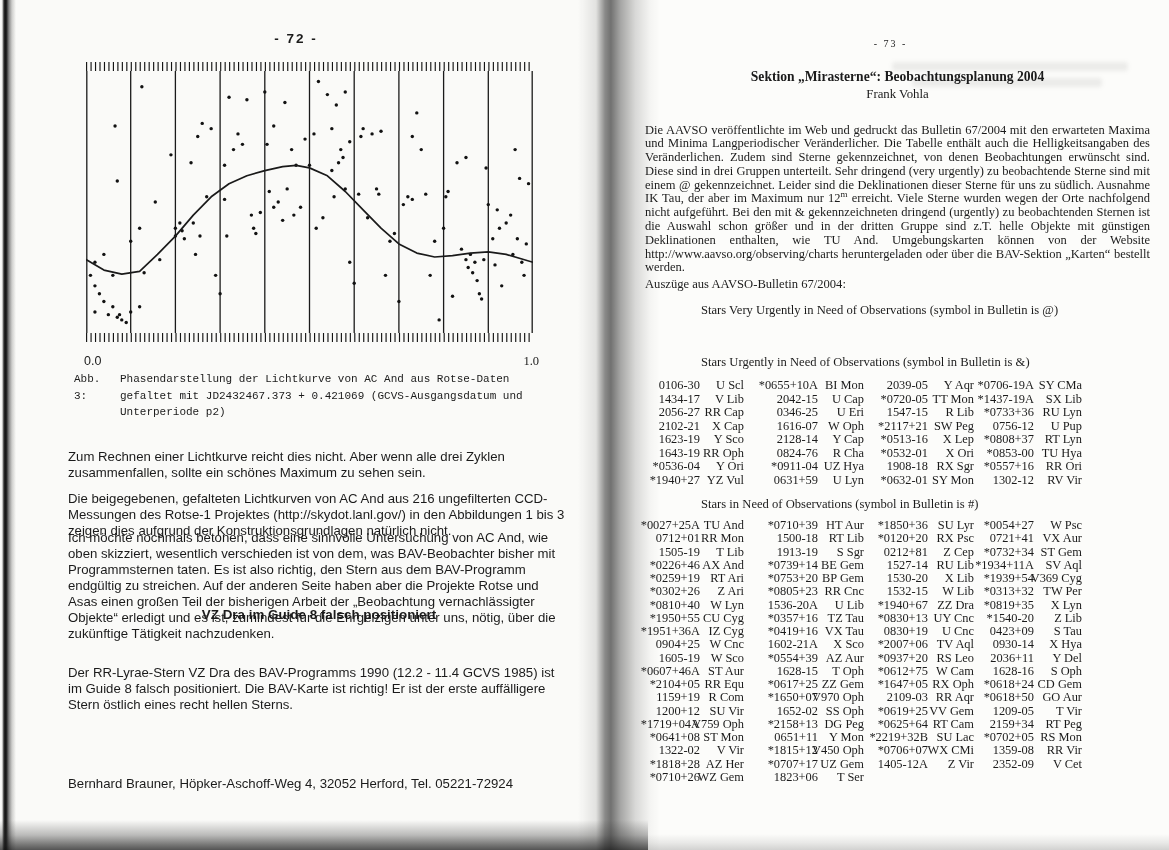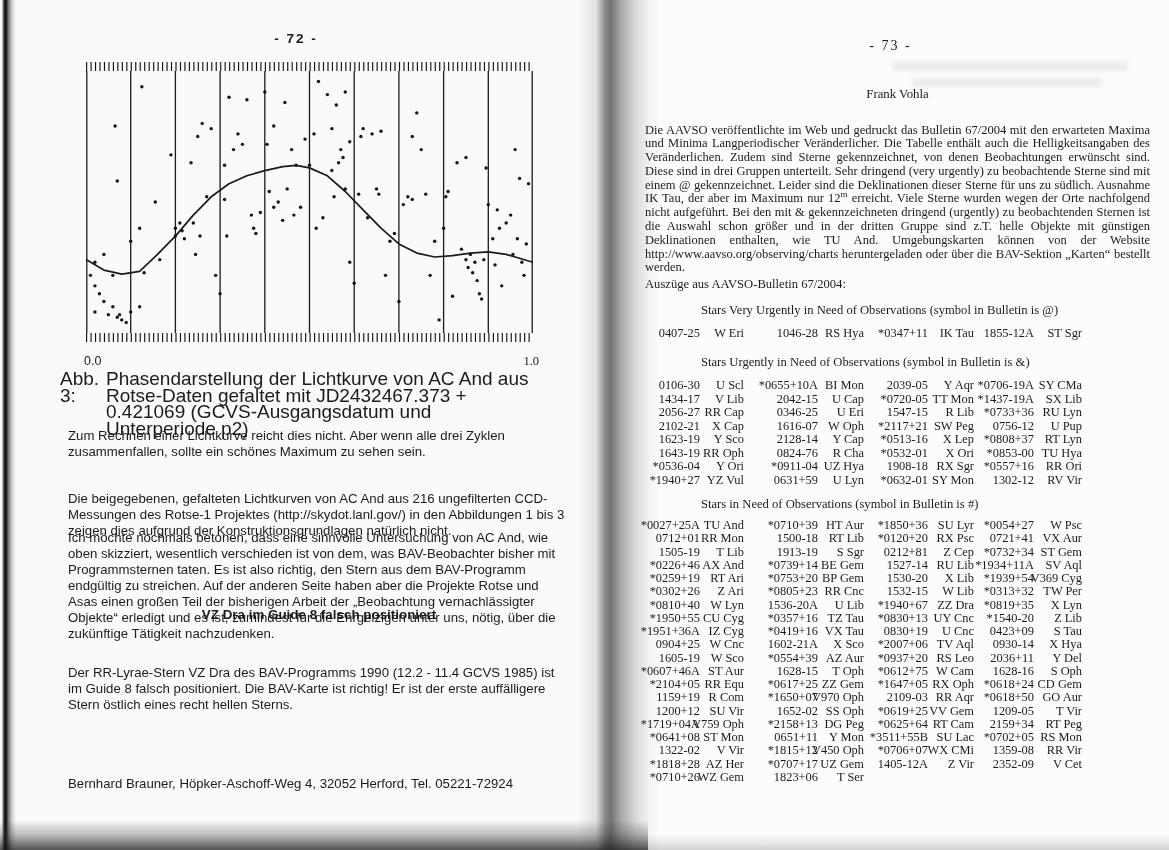--- a/index.html
+++ b/index.html
@@ -13,37 +13,37 @@
   .shadow-bottom-left{position:absolute;left:0;bottom:0;width:648px;height:30px;
     background:linear-gradient(to bottom,rgba(0,0,0,0) 0%,rgba(40,40,40,0.30) 50%,rgba(30,30,30,0.62) 85%,rgba(20,20,20,0.72) 100%);}
   .shadow-bottom-right{position:absolute;left:648px;right:0;bottom:0;height:16px;
     background:linear-gradient(to bottom,rgba(0,0,0,0) 0%,rgba(60,60,60,0.10) 55%,rgba(60,60,60,0.22) 100%);}
   .smudge{position:absolute;background:rgba(90,90,90,0.10);filter:blur(2px);border-radius:3px;}
 
   .page{position:absolute;top:0;height:850px;}
   .page-left{left:10px;width:572px;background:#fafaf8;}
   .page-right{left:612px;width:557px;background:#fcfcfa;font-family:"Liberation Serif",serif;}
 
-  .pagenum{position:absolute;width:100%;text-align:center;font-size:14px;letter-spacing:2px;}
+  .pagenum{position:absolute;width:100%;text-align:center;font-size:10px;letter-spacing:2px;}
   .page-left .pagenum{top:31px;font-weight:bold;font-size:13.5px;}
   .page-right .pagenum{top:38px;font-family:"Liberation Serif",serif;}
 
   
   .figure{position:absolute;left:76px;top:62px;width:447px;}
   .figure svg{display:block;}
   .axis-labels{position:relative;height:16px;font-size:12.5px;margin-top:12px;}
   .axis-labels .x0{position:absolute;left:-2px;top:0;}
   .axis-labels .x1{position:absolute;right:-6px;top:0;font-family:Liberation Serif, serif;}
 
-  .caption{position:absolute;left:50px;top:371px;width:478px;font-size:19px;line-height:16.5px;display:flex;}
+  .caption{position:absolute;left:64px;top:371px;width:478px;font-size:11px;line-height:16.5px;display:flex;font-family:Liberation Mono, monospace;}
   .caption .lab{flex:0 0 46px;}
   .caption .txt{flex:1;}
 
   .para{position:absolute;left:58px;width:502px;font-size:13.2px;line-height:16px;text-align:left;}
-  .p1{top:415px;} .p2{top:459px;margin-top:32px;} .p3{top:517px;} .p4{top:652px;} .p5{top:718px;}
+  .p1{top:436px;} .p2{top:459px;margin-top:32px;} .p3{top:517px;} .p4{top:652px;} .p5{top:718px;}
   .addr{top:763px;}
   .h-vz{position:absolute;left:58px;top:607px;width:502px;text-align:center;font-weight:bold;font-size:13.4px;}
   .sup{font-size:9px;vertical-align:super;line-height:0;}
 
   
   .title{position:absolute;left:33px;top:69px;width:505px;text-align:center;font-weight:bold;font-size:13.6px;}
   .author{position:absolute;left:33px;top:87px;width:505px;text-align:center;font-size:12.8px;}
   .intro{position:absolute;left:33px;top:111px;width:505px;font-size:12.5px;line-height:13.8px;text-align:justify;}
   .excerpt{position:absolute;left:33px;top:277px;font-size:12.6px;}
   .ghead{position:absolute;left:89px;font-size:12.6px;}
@@ -437,37 +437,28 @@
 
     <p class="para p4">Der RR-Lyrae-Stern VZ Dra des BAV-Programms 1990 (12.2 - 11.4 GCVS 1985) ist im Guide 8 falsch positioniert. Die BAV-Karte ist richtig! Er ist der erste auffälligere Stern östlich eines recht hellen Sterns.</p>
     <p class="para addr">Bernhard Brauner, Höpker-Aschoff-Weg 4, 32052 Herford, Tel. 05221-72924</p>
   </div>
 
   <div class="page page-right">
     <div class="smudge" style="left:280px;top:62px;width:236px;height:9px;"></div>
     <div class="smudge" style="left:300px;top:78px;width:190px;height:9px;"></div>
 
     <div class="pagenum">- 73 -</div>
+    <div class="title">Sektion „Mirasterne“: Beobachtungsplanung 2004</div>
     <div class="author">Frank Vohla</div>
 
     <p class="intro"><span>Die AAVSO veröffentlichte im Web und gedruckt das Bulletin 67/2004 mit den erwarteten Maxima und Minima Langperiodischer Veränderlicher. Die Tabelle enthält auch die Helligkeitsangaben des Veränderlichen. Zudem sind Sterne gekennzeichnet, von denen Beobachtungen erwünscht sind. Diese sind in drei Gruppen unterteilt. Sehr dringend (very urgently) zu beobachtende Sterne sind mit einem @ gekennzeichnet. Leider sind die Deklinationen dieser Sterne  für uns zu südlich. Ausnahme IK Tau, der aber im Maximum nur 12</span><span class="sup">m</span><span> erreicht. Viele Sterne wurden wegen der Orte nachfolgend nicht aufgeführt. Bei den mit &amp; gekennzeichneten dringend (urgently) zu beobachtenden Sternen ist die Auswahl schon größer und in der dritten Gruppe sind z.T. helle Objekte mit günstigen Deklinationen enthalten, wie TU And. Umgebungskarten können von der Website  http://www.aavso.org/observing/charts heruntergeladen oder über die BAV-Sektion „Karten“ bestellt werden.</span></p>
 
     <div class="excerpt">Auszüge aus AAVSO-Bulletin 67/2004:</div>
 
     <div class="ghead g1h">Stars Very Urgently in Need of Observations (symbol in Bulletin is @)</div>
-    <div class="star-table g1t">
-        <span>0407-25</span>
-        <span>W Eri</span>
-        <span>1046-28</span>
-        <span>RS Hya</span>
-        <span>*0347+11</span>
-        <span>IK Tau</span>
-        <span>1855-12A</span>
-        <span>ST Sgr</span>
-      </div>
 
     <div class="ghead g2h">Stars Urgently in Need of Observations (symbol in Bulletin is &amp;)</div>
     <div class="star-table g2t">
         <span>0106-30</span>
         <span>U Scl</span>
         <span>*0655+10A</span>
         <span>BI Mon</span>
         <span>2039-05</span>
         <span>Y Aqr</span>
         <span>*0706-19A</span>
@@ -657,21 +648,21 @@
         <span>*2158+13</span>
         <span>DG Peg</span>
         <span>*0625+64</span>
         <span>RT Cam</span>
         <span>2159+34</span>
         <span>RT Peg</span>
         <span>*0641+08</span>
         <span>ST Mon</span>
         <span>0651+11</span>
         <span>Y Mon</span>
-        <span>*3511+55B</span>
+        <span>*2219+32B</span>
         <span>SU Lac</span>
         <span>*0702+05</span>
         <span>RS Mon</span>
         <span>1322-02</span>
         <span>V Vir</span>
         <span>*1815+12</span>
         <span>V450 Oph</span>
         <span>*0706+07</span>
         <span>WX CMi</span>
         <span>1359-08</span>

